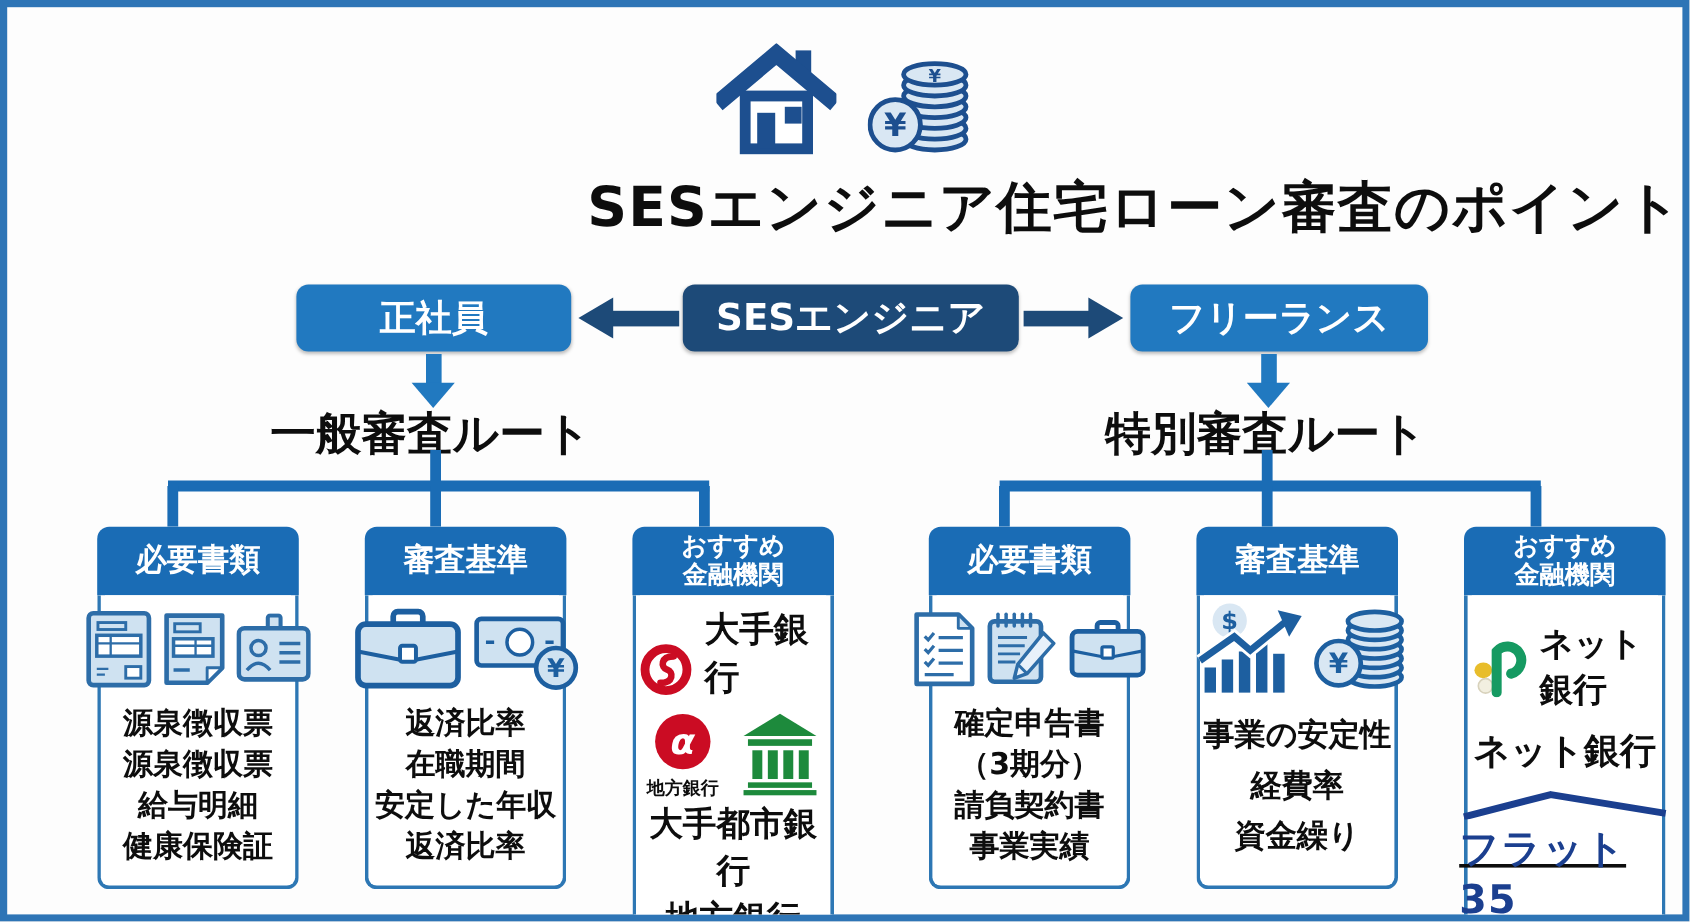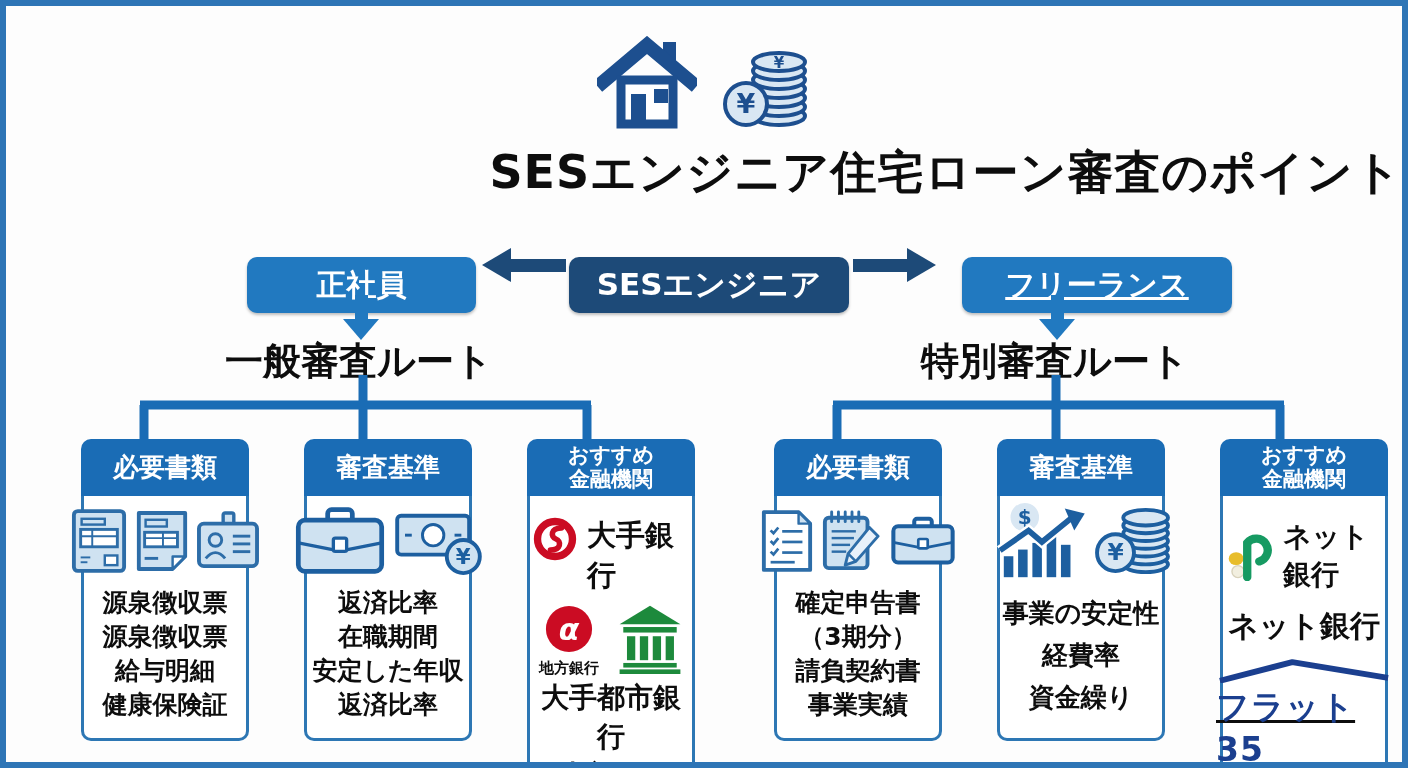--- a/index.html
+++ b/index.html
@@ -9,26 +9,26 @@
     font-family:"DejaVu Sans","Liberation Sans",sans-serif;color:#0d0d0d;
   }
   
   .hero-icons{position:absolute;top:26px;left:0;right:0;height:102px;
     display:flex;justify-content:center;align-items:flex-end;gap:26px;}
   .title{position:absolute;top:136px;left:0;right:0;text-align:right;
     font-size:46px;font-weight:800;letter-spacing:1px;}
   
   .pill{position:absolute;top:231px;height:56px;border-radius:10px;color:#fff;
     font-weight:800;display:flex;align-items:center;justify-content:center;
-    box-shadow:0 2px 3px rgba(0,0,0,.25);margin-top:20px;}
+    box-shadow:0 2px 3px rgba(0,0,0,.25);}
   .pill.side{background:#2179c0;font-size:30px;}
   .pill.center{background:#1d4a78;font-size:31px;}
   #pill-left{left:241px;width:229px;}
   #pill-center{left:563px;width:280px;}
-  #pill-right{left:956px;width:270px;text-decoration:underline;}
+  #pill-right{left:936px;width:248px;}
   .shaft{position:absolute;background:#1d4a78;height:13px;top:253px;}
   .head{position:absolute;width:0;height:0;top:242px;
     border-top:17px solid transparent;border-bottom:17px solid transparent;}
   #arrow-left-shaft{left:504px;width:56px;}
   #arrow-left-head{left:476px;border-right:29px solid #1d4a78;}
   #arrow-right-shaft{left:847px;width:56px;}
   #arrow-right-head{left:901px;border-left:29px solid #1d4a78;}
   .vshaft{position:absolute;width:13px;height:25px;background:#2179c0;top:289px;}
   .vhead{position:absolute;width:0;height:0;top:313px;
     border-left:18px solid transparent;border-right:18px solid transparent;
@@ -43,21 +43,21 @@
     color:#fff;font-weight:800;display:flex;flex-direction:column;
     align-items:center;justify-content:center;font-size:26px;line-height:1.1;}
   .card-header.two-line{font-size:21px;}
   .card-body{flex:1;background:#fff;border:3px solid #2d77b4;border-top:none;
     border-radius:0 0 10px 10px;display:flex;flex-direction:column;align-items:center;
     padding:8px 2px 0;box-sizing:border-box;}
   .icon-row{display:flex;align-items:center;justify-content:center;gap:7px;
     height:70px;margin-top:4px;}
   .lines{margin-top:8px;text-align:center;font-weight:800;font-size:25px;line-height:1.36;}
   .lines.loose{line-height:1.62;margin-top:14px;font-size:26px;}
-  .bank-row1{display:flex;align-items:flex-start;gap:9px;margin-top:12px;}
+  .bank-row1{display:flex;align-items:flex-end;gap:9px;margin-top:1px;}
   .bank-row1 .bank-label{font-size:29px;font-weight:800;}
   .bank-row2{display:flex;align-items:flex-start;gap:18px;margin-top:8px;}
   .regional{display:flex;flex-direction:column;align-items:center;}
   .regional .caption{font-size:15px;font-weight:700;margin-top:1px;}
   .bank-lines{margin-top:0;text-align:center;font-weight:800;font-size:28px;line-height:1.4;}
   .net-row{display:flex;align-items:center;gap:8px;margin-top:14px;}
   .net-row .bank-label{font-size:28px;font-weight:800;}
   .net-line{margin-top:12px;font-size:30px;font-weight:800;}
   .flat35{margin-top:10px;display:flex;flex-direction:column;align-items:center;text-decoration:underline;}
   .flat35-text{font-size:33px;font-weight:800;color:#1b3f8f;letter-spacing:1px;margin-top:-2px;}

